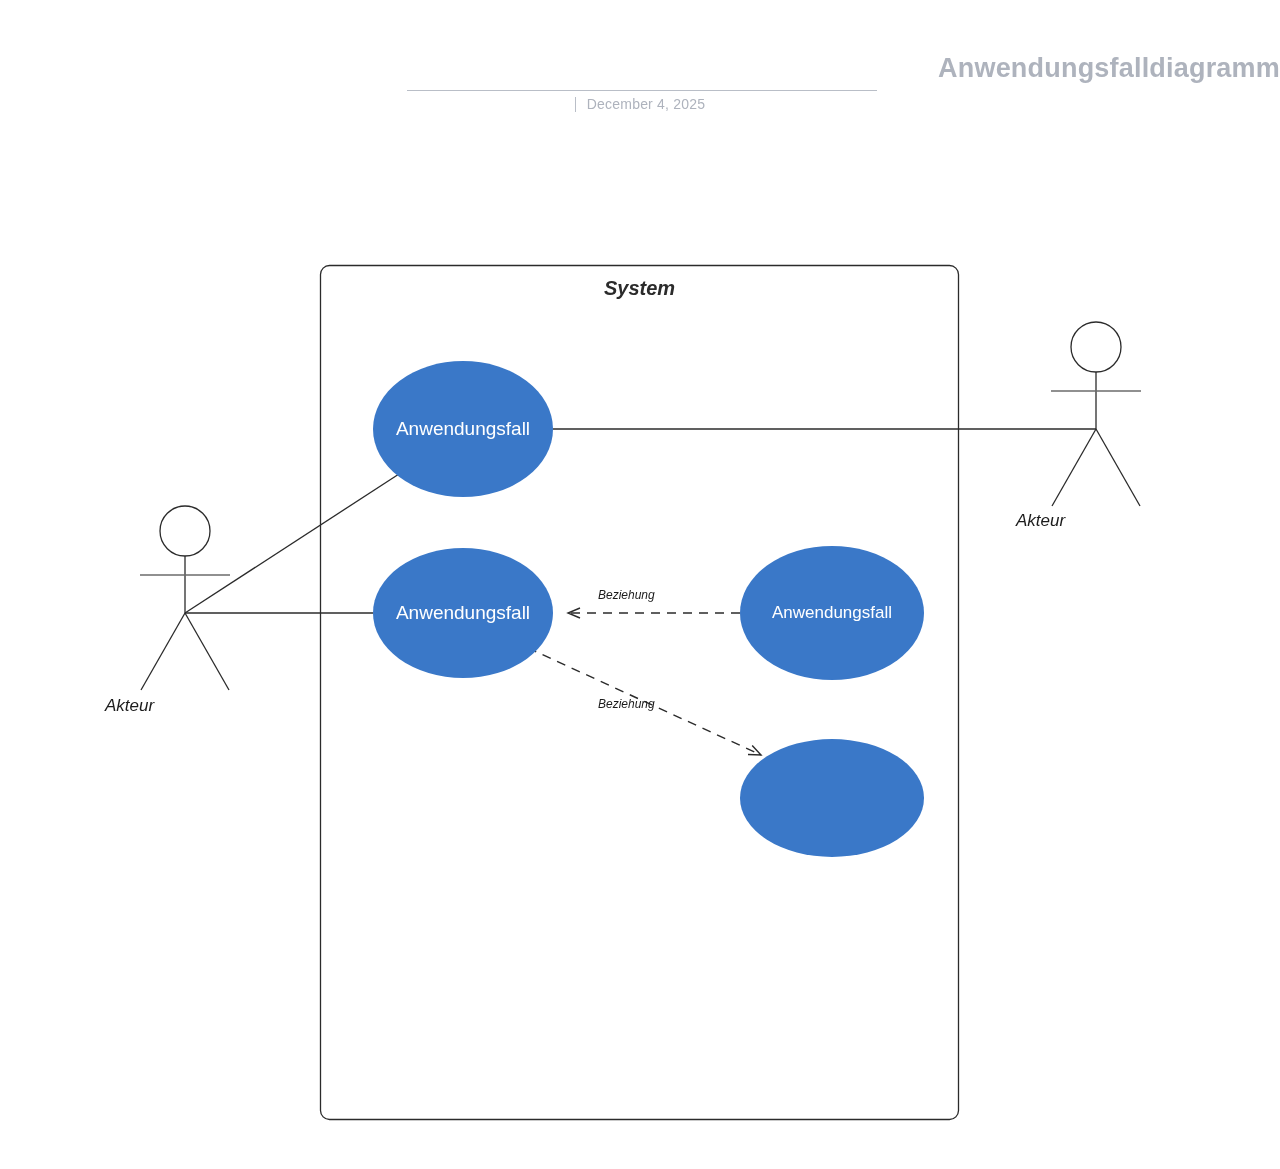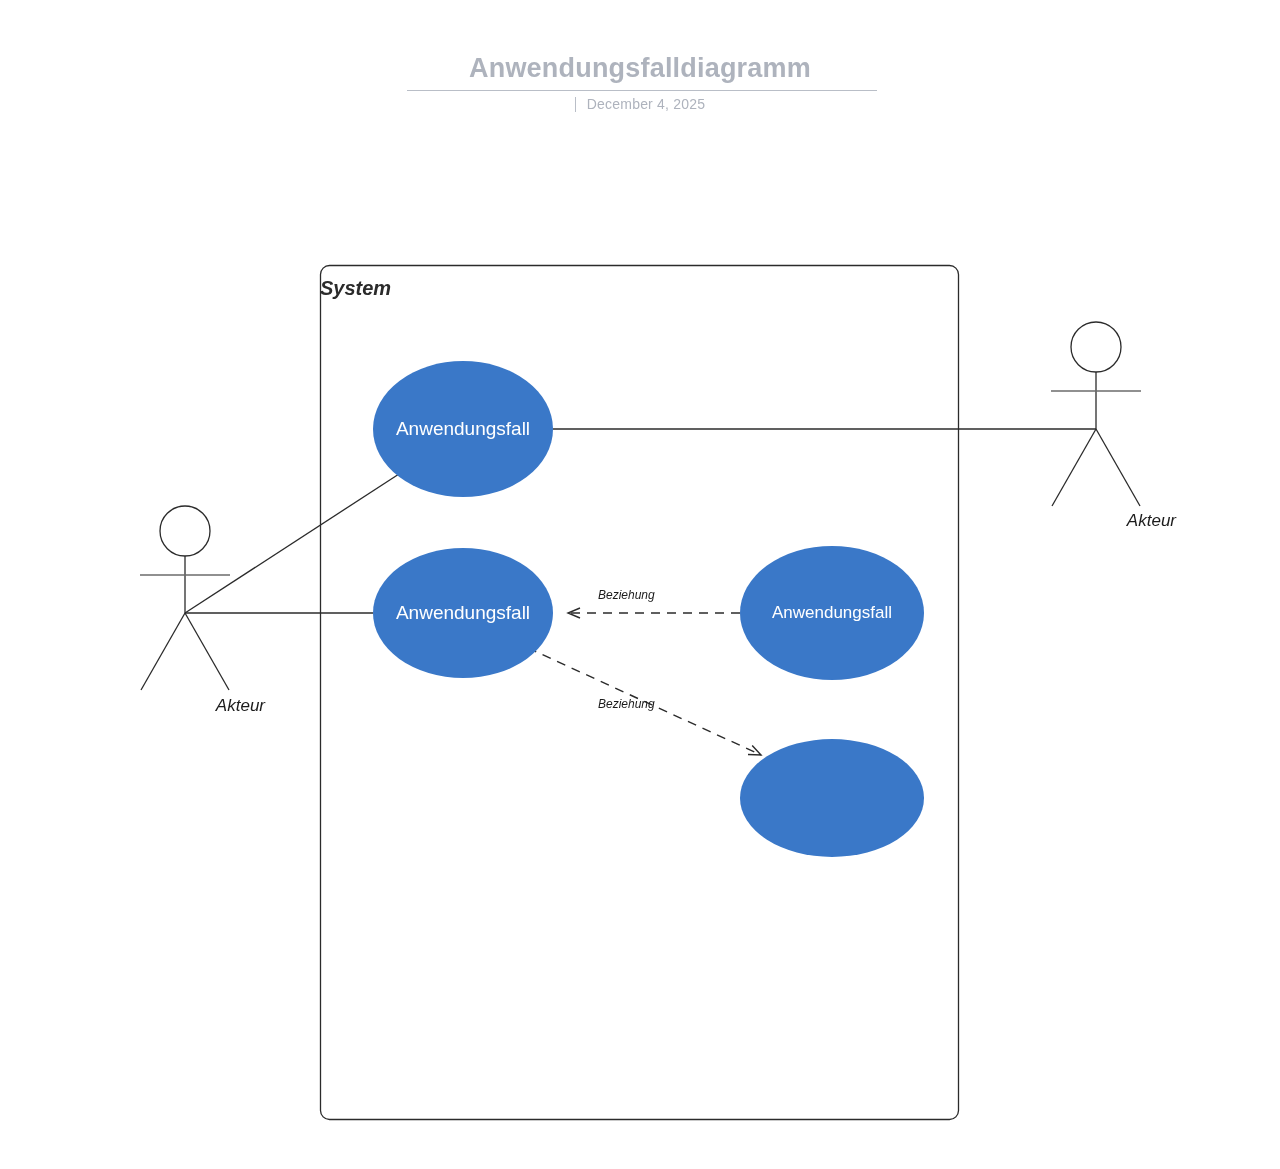--- a/index.html
+++ b/index.html
@@ -29,20 +29,21 @@
     pointer-events: none;
   }
   .doc-title {
     font-size: 27px;
     font-weight: bold;
     color: #aeb3bd;
     letter-spacing: 0.2px;
     line-height: 32px;
     margin: 0;
     font-family: "Liberation Sans", sans-serif;
+    text-align: right;
   }
   .title-rule {
     position: absolute;
     left: 407px;
     top: 38px;
     width: 470px;
     height: 1px;
     background: #b9bec7;
   }
   .doc-date-wrap {
@@ -75,34 +76,34 @@
     white-space: nowrap;
     pointer-events: none;
   }
   .uc-label.big { font-size: 19px; }
   .uc-label.small { font-size: 17px; }
   .sys-label {
     position: absolute;
     left: 320px;
     top: 277px;
     width: 639px;
-    text-align: left;
+    text-align: center;
     font-size: 20px;
     font-weight: bold;
     font-style: italic;
     color: #2b2b2b;
     font-family: "Liberation Sans", sans-serif;
   }
   .actor-label {
     position: absolute;
     font-size: 17px;
     font-style: italic;
     color: #1c1c1c;
     font-family: "Liberation Sans", sans-serif;
-    text-align: right;
+    text-align: left;
     white-space: nowrap;
   }
   .rel-label {
     position: absolute;
     font-size: 12px;
     font-style: italic;
     color: #1c1c1c;
     font-family: "Liberation Sans", sans-serif;
     white-space: nowrap;
   }

